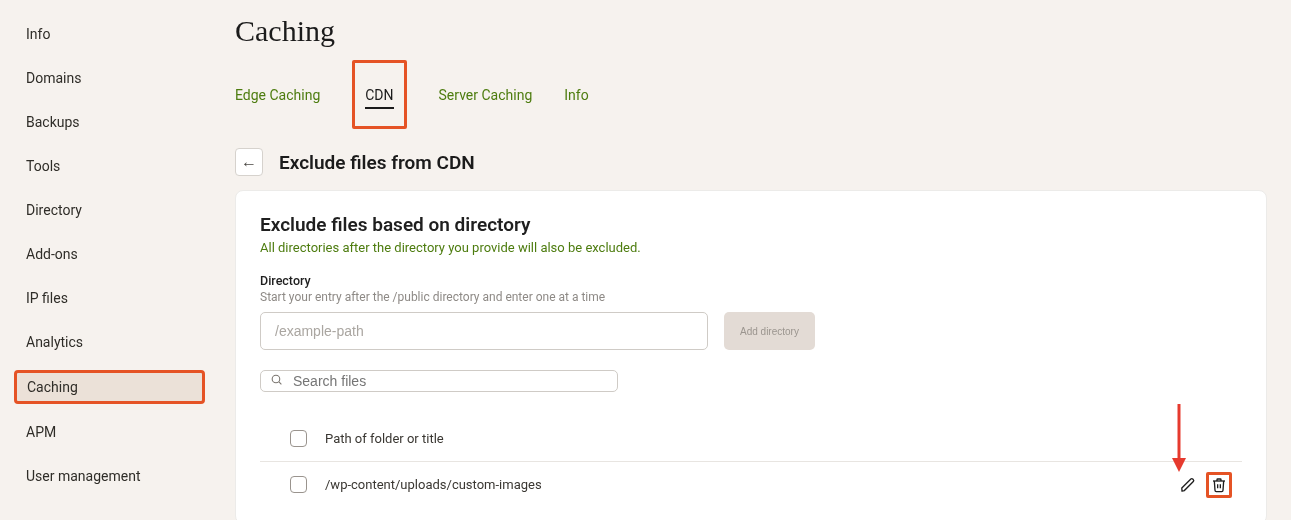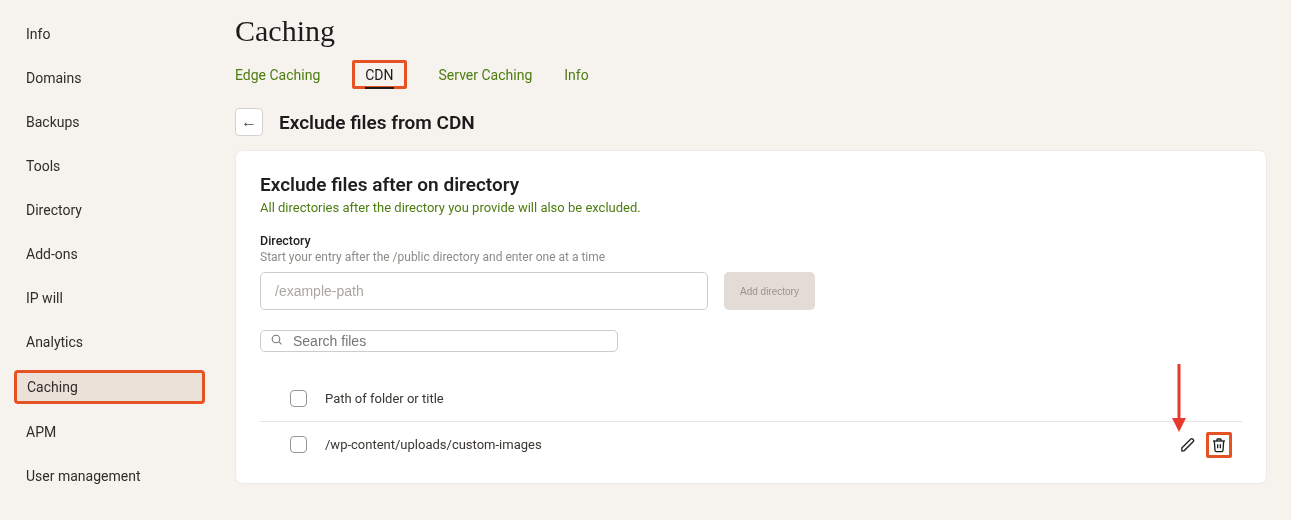--- a/index.html
+++ b/index.html
@@ -7,21 +7,21 @@
   .app { display:flex; width:1291px; min-height:520px; }
   .sidebar { width:215px; padding:18px 10px 18px 14px; }
   .sidebar-item { padding:8px 12px; font-size:14px; color:#2f2d28; border-radius:4px; cursor:pointer; margin-bottom:12px; }
   .sidebar-item.active { background:#ebe1d8; border:3px solid #e55325; padding:6px 10px; }
   .main { flex:1; padding:12px 24px 24px 20px; }
   h1.page-title { font-family: Georgia, 'Times New Roman', serif; font-size:30px; font-weight:500; margin:2px 0 18px 0; color:#1b1b1b;}
   .tabs { display:flex; gap:32px; align-items:center; border-bottom:1px solid transparent; margin-bottom:18px; }
   .tab { font-size:14px; color:#4d7c0f; padding-bottom:6px; cursor:pointer; position:relative; }
   .tab.active { color:#1b1b1b; }
   .tab.active::after { content:""; position:absolute; left:0; right:0; bottom:0; height:2px; background:#1b1b1b; }
-  .tab-highlight { border:3px solid #e55325; padding:2px 10px; border-radius:2px; margin-top:-6px; }
+  .tab-highlight { border:3px solid #e55325; padding:22px 10px; border-radius:2px; margin-top:-6px; }
   .tab-highlight .tab { color:#1b1b1b; padding-bottom:6px;}
   .subheader { display:flex; align-items:center; gap:16px; margin-bottom:14px; }
   .back-btn { width:28px; height:28px; border:1px solid #d6d2cd; background:#fff; border-radius:4px; display:flex; align-items:center; justify-content:center; cursor:pointer; font-size:16px; color:#4a4843;}
   .sub-title { font-size:19px; font-weight:600; color:#1b1b1b; }
   .card { background:#fff; border:1px solid #ecebe9; border-radius:8px; padding:22px 24px 16px 24px; }
   .card-title { font-size:19px; font-weight:600; margin:0 0 4px 0; }
   .card-sub { font-size:13px; color:#4d7c0f; margin:0 0 18px 0; }
   .field-label { font-size:12.5px; font-weight:500; margin-bottom:2px; }
   .field-help { font-size:12px; color:#8e8a86; margin-bottom:8px; }
   .row { display:flex; align-items:flex-start; gap:16px; margin-bottom:20px;}
@@ -44,21 +44,21 @@
 <body>
 
 <div class="app">
   <nav class="sidebar">
     <div class="sidebar-item"><span>Info</span></div>
     <div class="sidebar-item"><span>Domains</span></div>
     <div class="sidebar-item"><span>Backups</span></div>
     <div class="sidebar-item"><span>Tools</span></div>
     <div class="sidebar-item"><span>Directory</span></div>
     <div class="sidebar-item"><span>Add-ons</span></div>
-    <div class="sidebar-item"><span>IP will</span></div>
+    <div class="sidebar-item"><span>IP files</span></div>
     <div class="sidebar-item"><span>Analytics</span></div>
     <div class="sidebar-item active"><span>Caching</span></div>
     <div class="sidebar-item"><span>APM</span></div>
     <div class="sidebar-item"><span>User management</span></div>
 
   </nav>
 
   <main class="main">
     <h1 class="page-title">Caching</h1>
 
@@ -70,21 +70,21 @@
     </div>
 
     <div class="subheader">
       <button class="back-btn">
         <span>←</span>
       </button>
       <span class="sub-title">Exclude files from CDN</span>
     </div>
 
     <section class="card">
-      <h2 class="card-title">Exclude files after on directory</h2>
+      <h2 class="card-title">Exclude files based on directory</h2>
       <p class="card-sub">All directories after the directory you provide will also be excluded.</p>
 
       <div>
         <div class="field-label">Directory</div>
         <div class="field-help">Start your entry after the /public directory and enter one at a time</div>
         <div class="row">
           <input class="text-input" type="text" placeholder="/example-path" style="">
           <button class="btn">Add directory</button>
         </div>
       </div>

